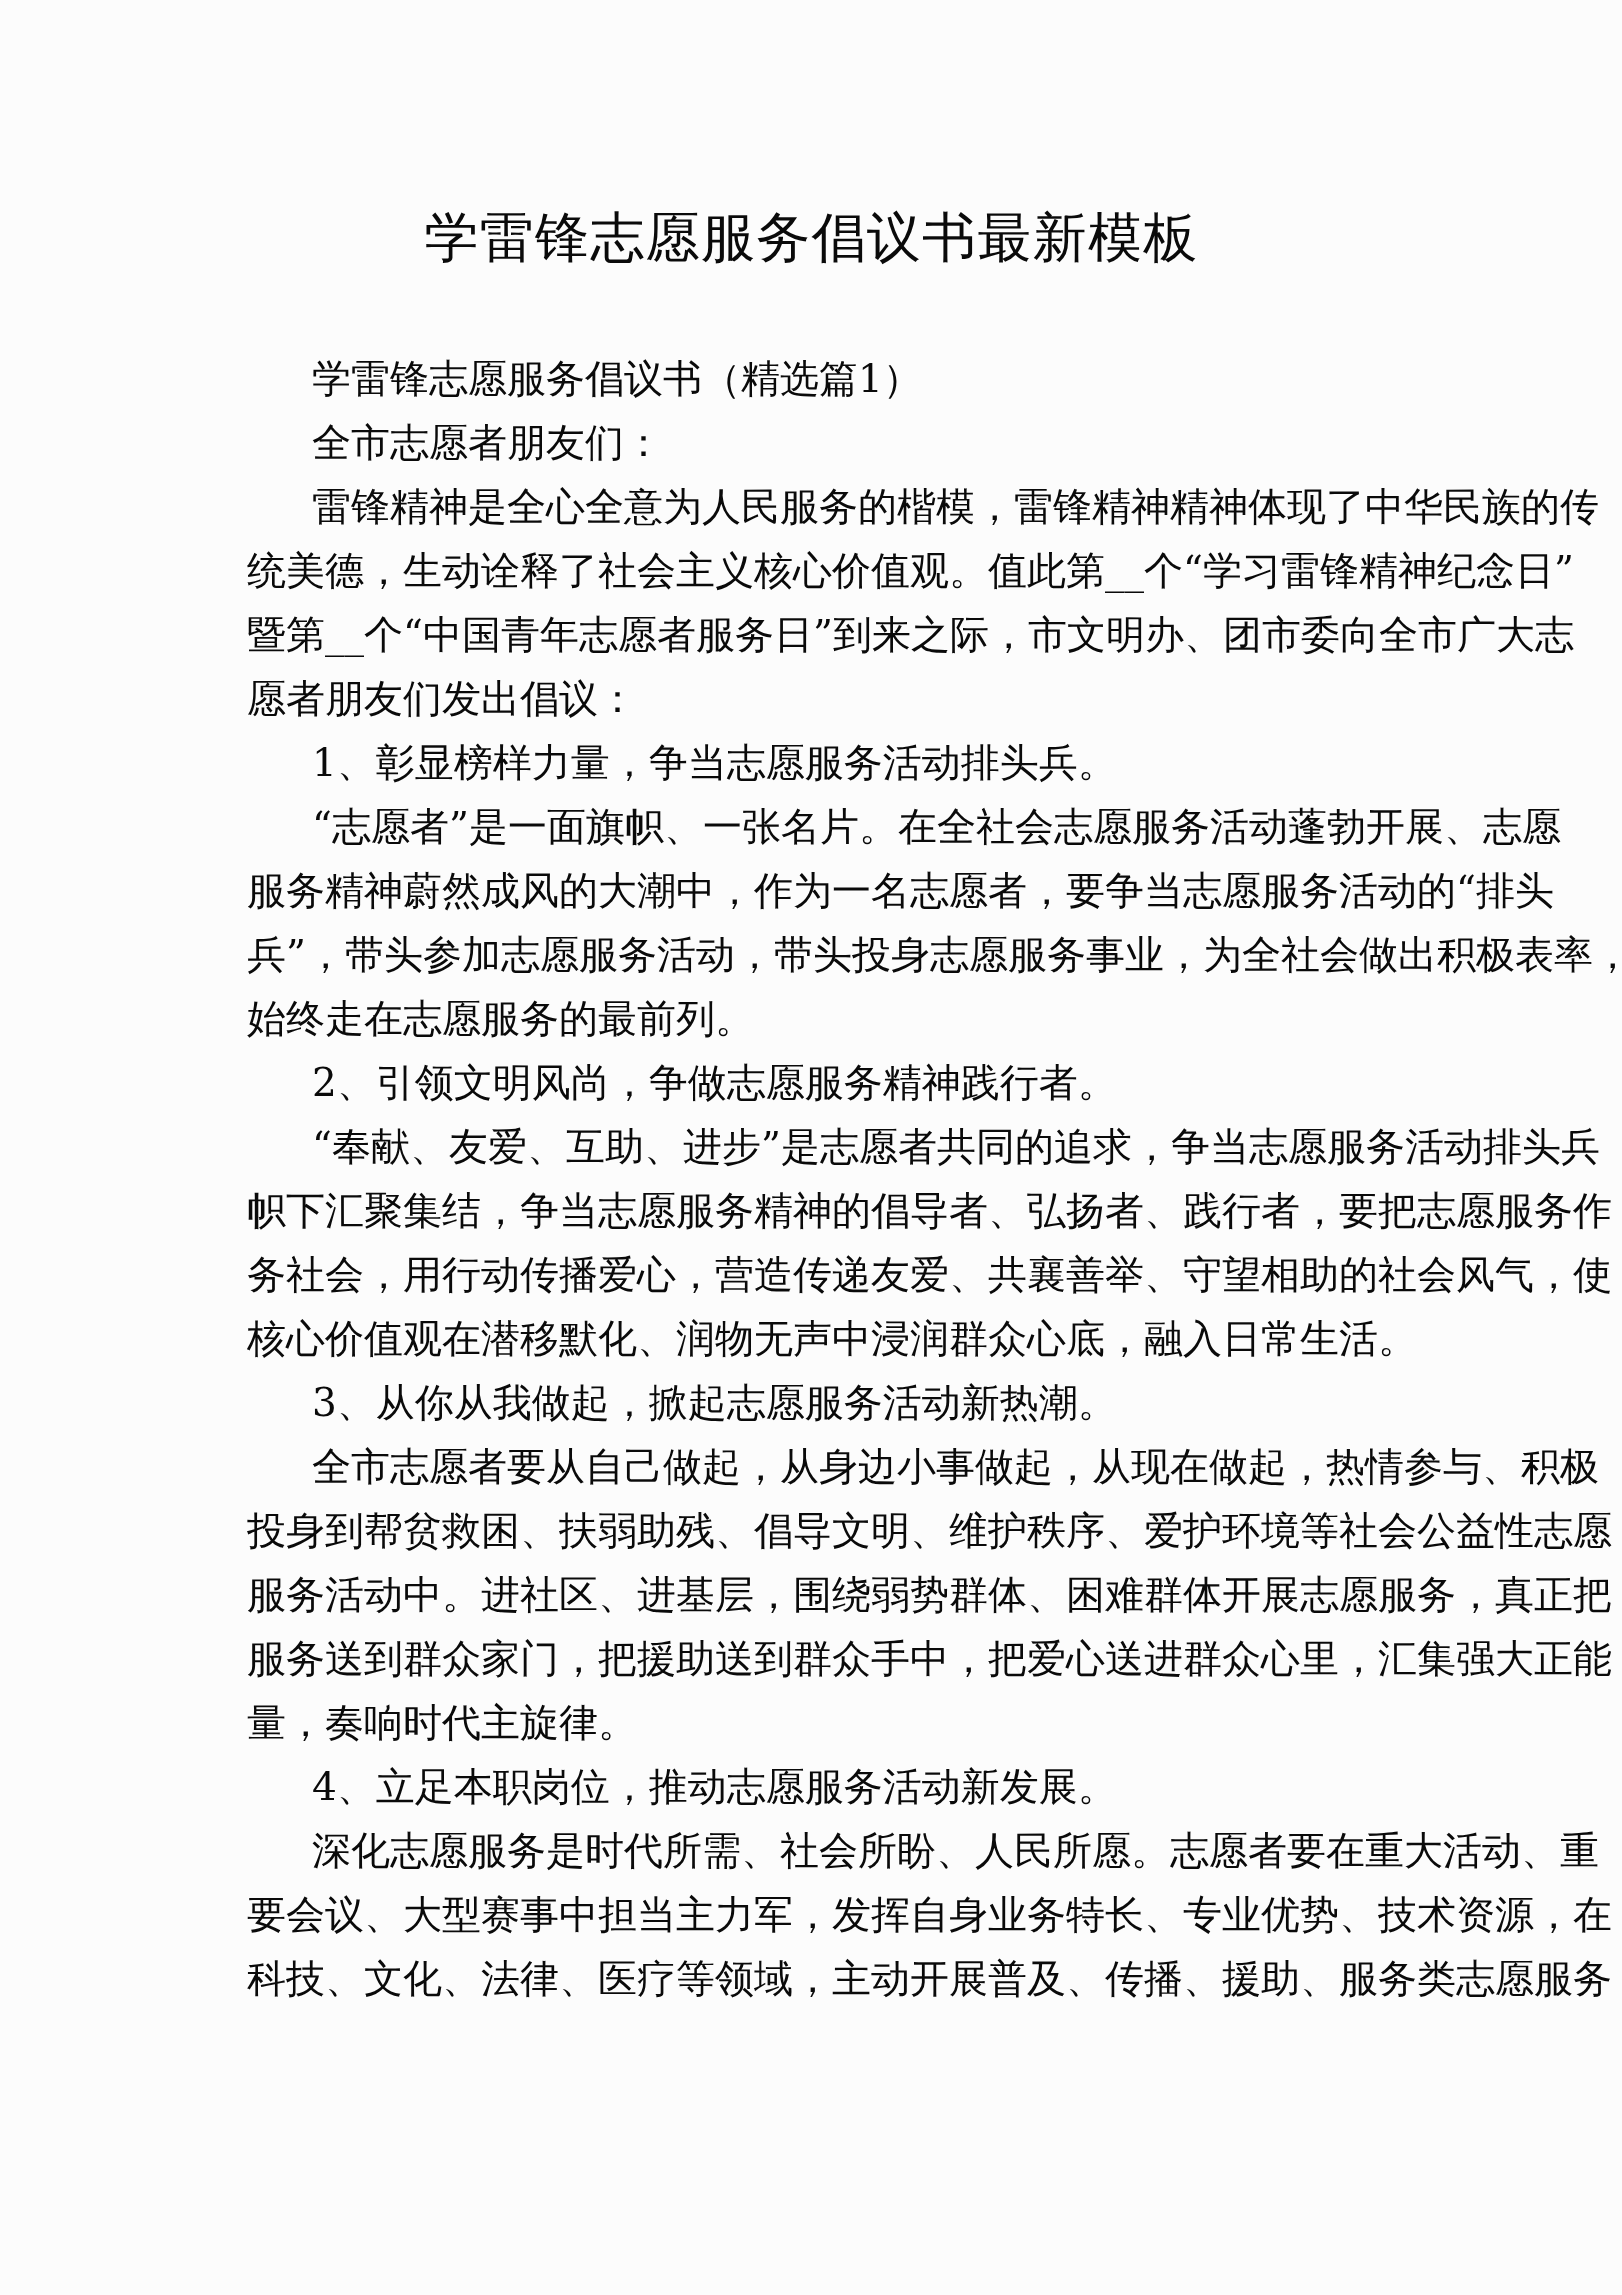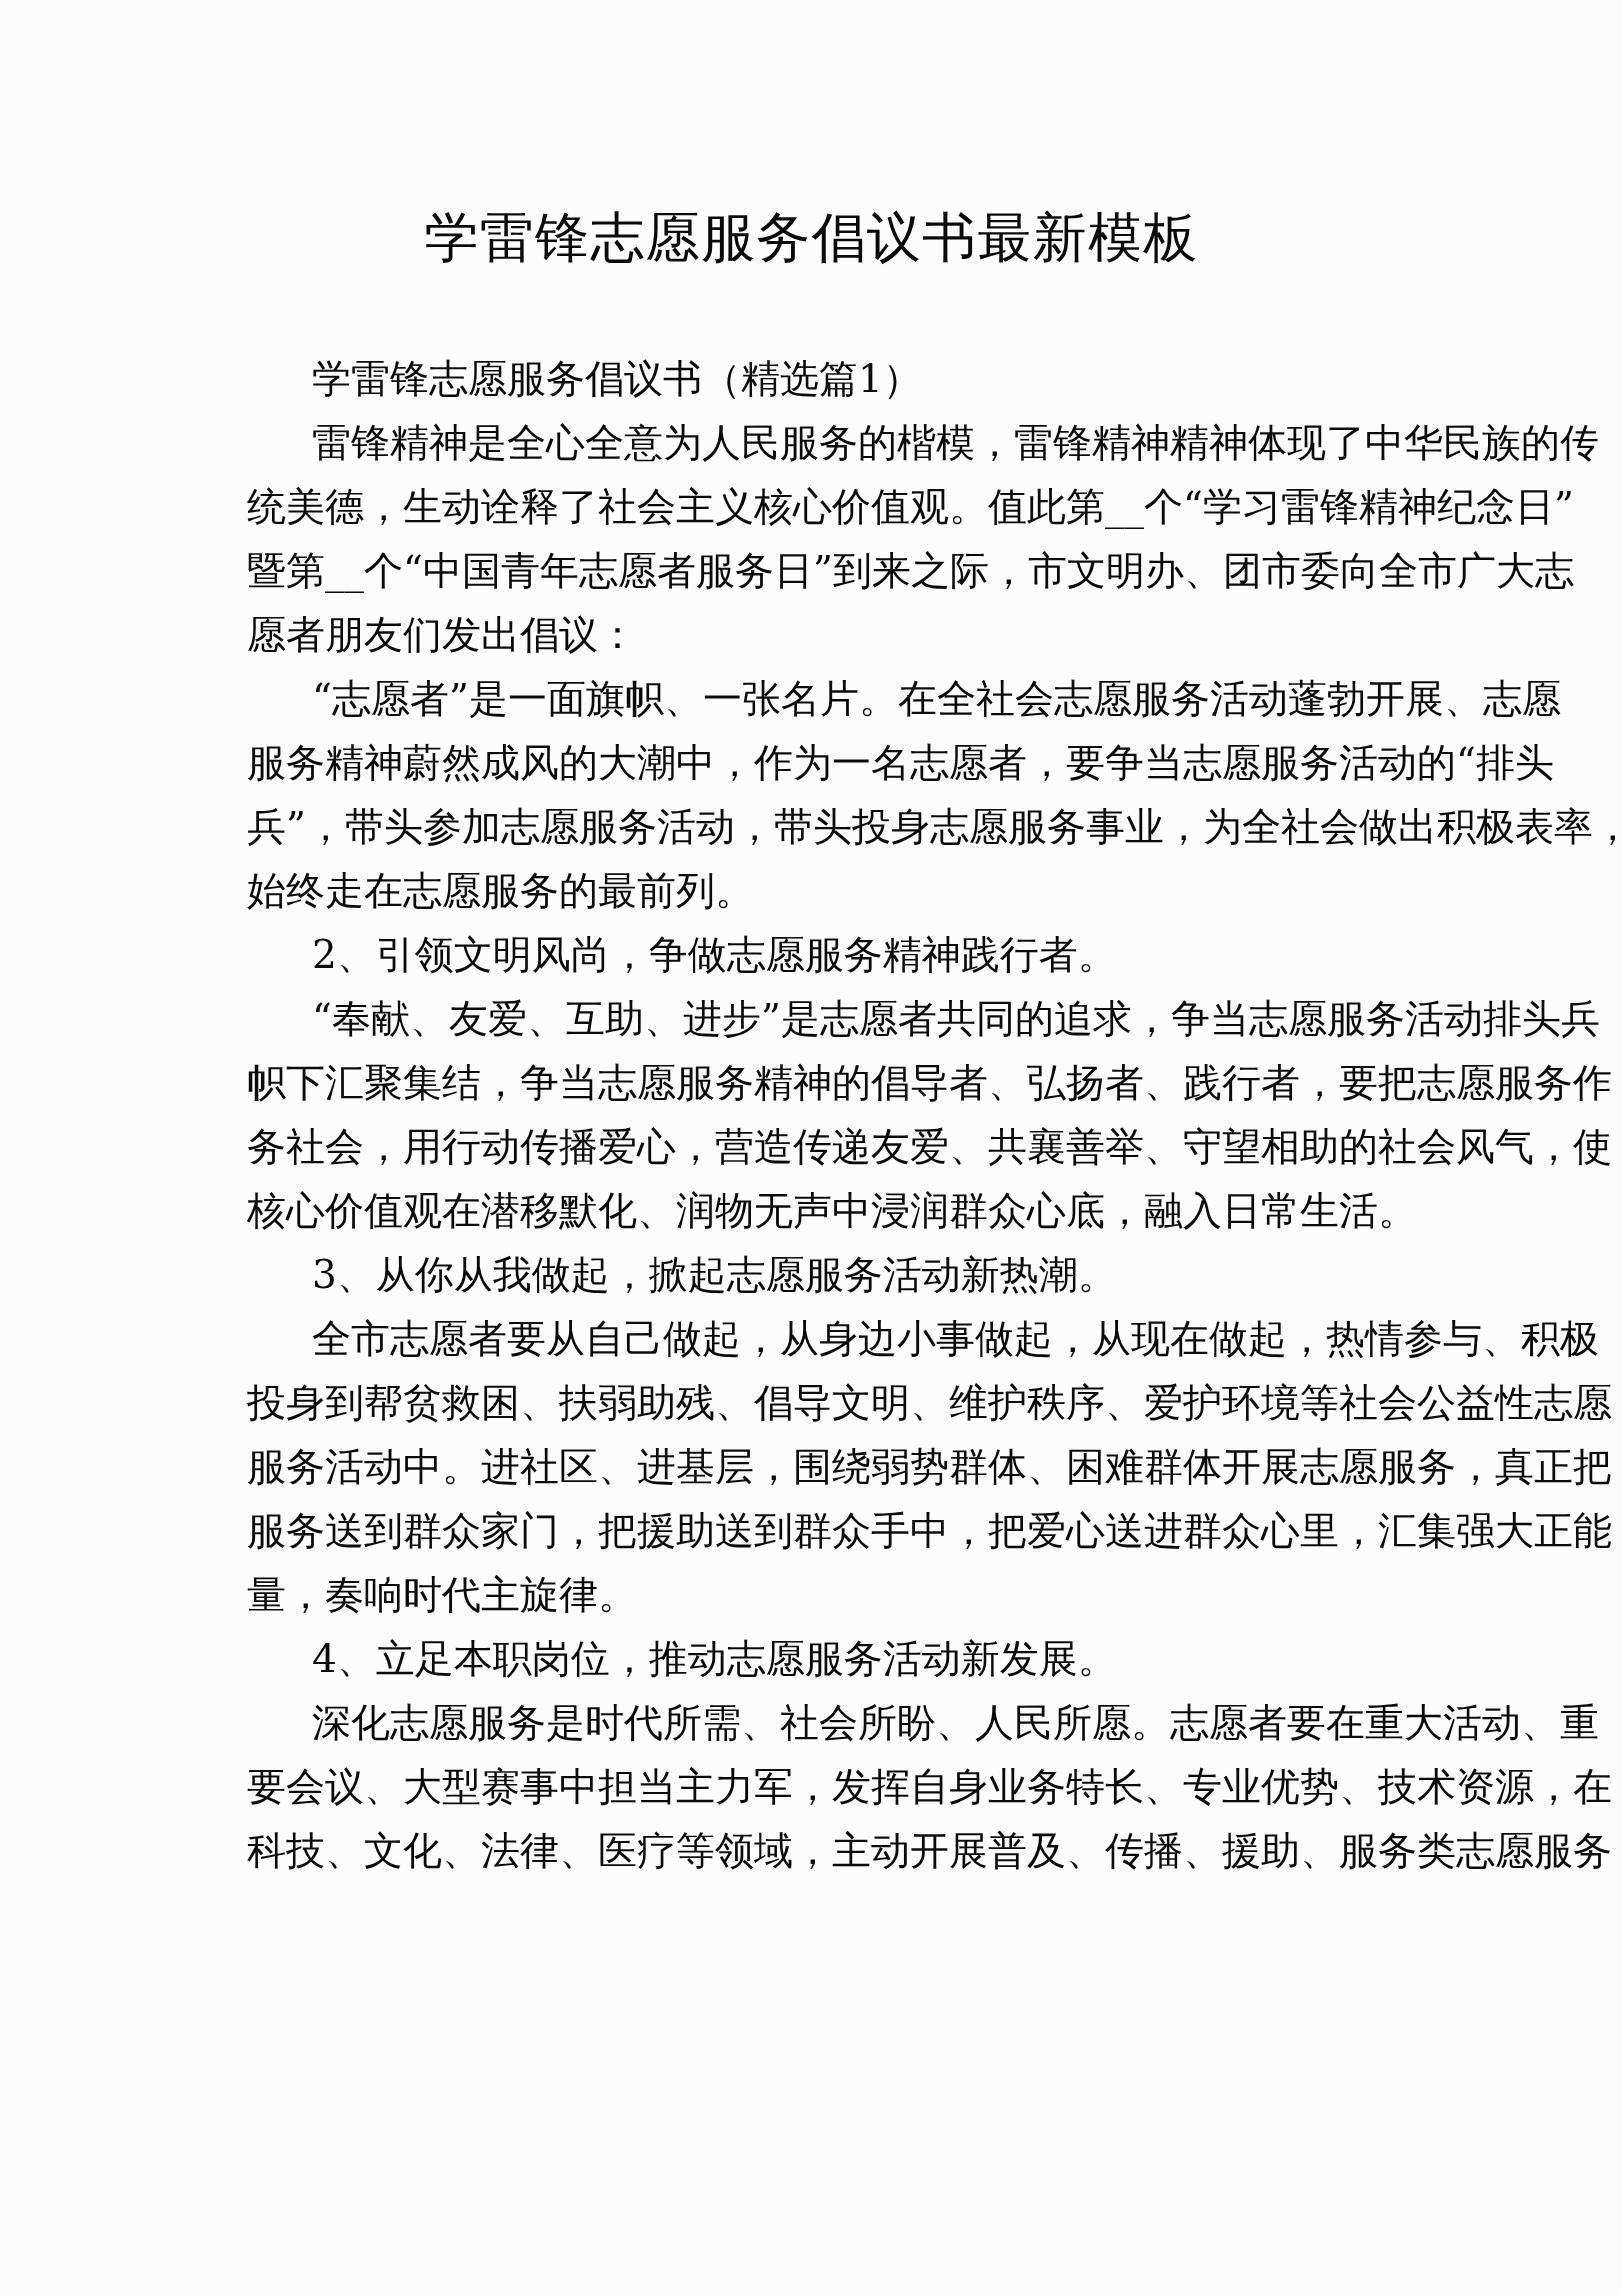--- a/index.html
+++ b/index.html
@@ -67,28 +67,30 @@
 <body>
 
 <div class="page">
 
   <h1 class="doc-title">学雷锋志愿服务倡议书最新模板</h1>
 
   <div class="body">
 
     <span class="line indent short">学雷锋志愿服务倡议书（精选篇1）</span>
 
+    <span class="line indent short">全市志愿者朋友们：</span>
 
     <div>
       <span class="line indent full">雷锋精神是全心全意为人民服务的楷模，雷锋精神精神体现了中华民族的传</span>
       <span class="line full">统美德，生动诠释了社会主义核心价值观。值此第__个“学习雷锋精神纪念日”</span>
       <span class="line full">暨第__个“中国青年志愿者服务日”到来之际，市文明办、团市委向全市广大志</span>
       <span class="line short">愿者朋友们发出倡议：</span>
     </div>
 
+    <span class="line indent short">1、彰显榜样力量，争当志愿服务活动排头兵。</span>
 
     <div>
       <span class="line indent full">“志愿者”是一面旗帜、一张名片。在全社会志愿服务活动蓬勃开展、志愿</span>
       <span class="line full">服务精神蔚然成风的大潮中，作为一名志愿者，要争当志愿服务活动的“排头</span>
       <span class="line full">兵”，带头参加志愿服务活动，带头投身志愿服务事业，为全社会做出积极表率，</span>
       <span class="line short">始终走在志愿服务的最前列。</span>
     </div>
 
     <span class="line indent short">2、引领文明风尚，争做志愿服务精神践行者。</span>
 

